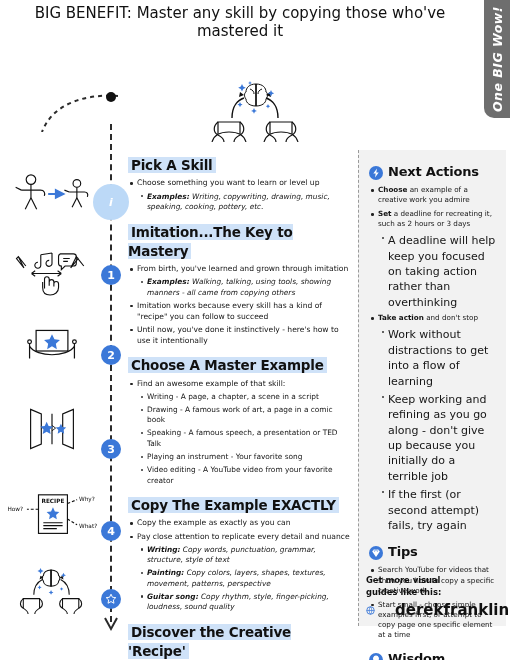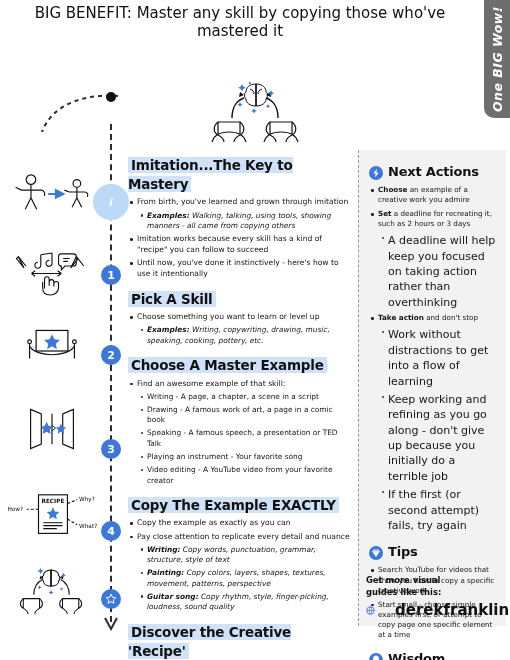--- a/index.html
+++ b/index.html
@@ -298,38 +298,38 @@
           <path d="M45,27 l.8,1.7 l1.7,.8 l-1.7,.8 l-.8,1.7 l-.8,-1.7 l-1.7,-.8 l1.7,-.8 z"></path>
           <path d="M56,24 l.6,1.3 l1.3,.6 l-1.3,.6 l-.6,1.3 l-.6,-1.3 l-1.3,-.6 l1.3,-.6 z"></path>
         </g>
       </svg>
     </div>
   </div>
 
   <div class="main">
 
     <div class="sec">
+      <div class="sec-title-wrap"><span class="sec-title">Pick A Skill</span></div>
+      <ul>
+        <li>Choose something you want to learn or level up</li>
+        <ul class="lvl2">
+          <li class="emi"><span class="em">Examples:</span> Writing, copywriting, drawing, music, speaking, cooking, pottery, etc.</li>
+        </ul>
+      </ul>
+    </div>
+
+    <div class="sec">
       <div class="sec-title-wrap"><span class="sec-title">Imitation...The Key to Mastery</span></div>
       <ul>
         <li>From birth, you've learned and grown through imitation</li>
         <ul class="lvl2">
           <li class="emi"><span class="em">Examples:</span> Walking, talking, using tools, showing manners - all came from copying others</li>
         </ul>
         <li>Imitation works because every skill has a kind of "recipe" you can follow to succeed</li>
         <li>Until now, you've done it instinctively - here's how to use it intentionally</li>
-      </ul>
-    </div>
-
-    <div class="sec">
-      <div class="sec-title-wrap"><span class="sec-title">Pick A Skill</span></div>
-      <ul>
-        <li>Choose something you want to learn or level up</li>
-        <ul class="lvl2">
-          <li class="emi"><span class="em">Examples:</span> Writing, copywriting, drawing, music, speaking, cooking, pottery, etc.</li>
-        </ul>
       </ul>
     </div>
 
     <div class="sec">
       <div class="sec-title-wrap"><span class="sec-title">Choose A Master Example</span></div>
       <ul>
         <li>Find an awesome example of that skill:</li>
         <ul class="lvl2">
           <li>Writing - A page, a chapter, a scene in a script</li>
           <li>Drawing - A famous work of art, a page in a comic book</li>

